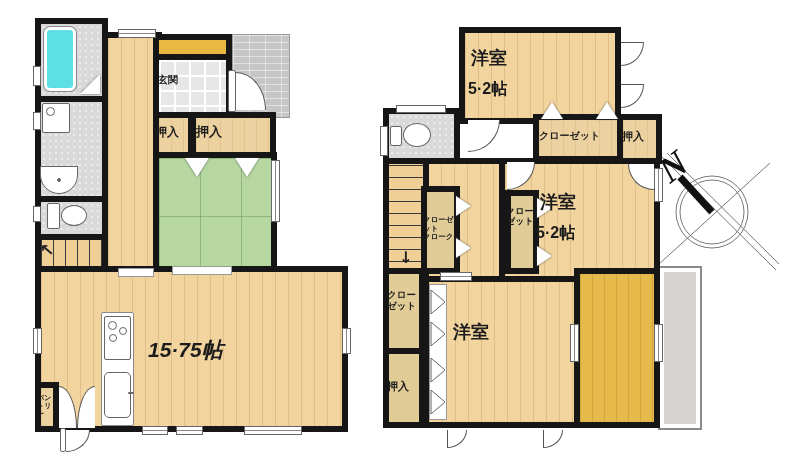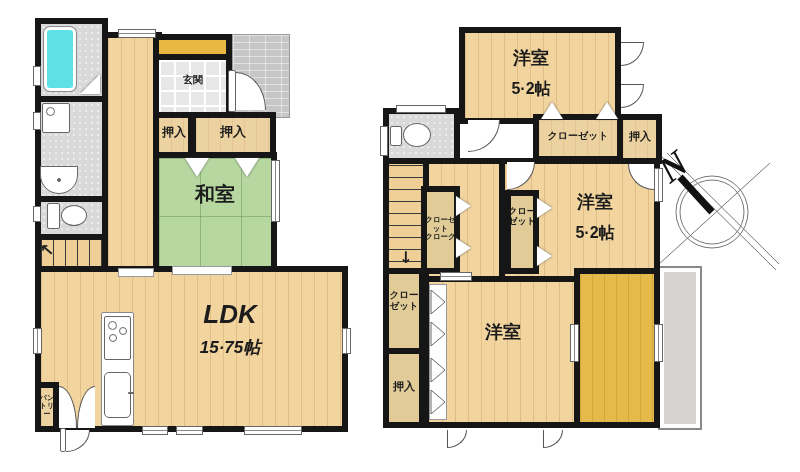--- a/index.html
+++ b/index.html
@@ -21,21 +21,21 @@
   .win-h{position:absolute;box-sizing:border-box;border:1px solid #666;z-index:30;
          background:linear-gradient(to bottom,#fff 0 42%,#888 42% 58%,#fff 58% 100%);}
   .win-v{position:absolute;box-sizing:border-box;border:1px solid #666;z-index:30;
          background:linear-gradient(to right,#fff 0 42%,#888 42% 58%,#fff 58% 100%);}
   .fixture{position:absolute;background:#fff;border:1.5px solid #666;box-sizing:border-box;z-index:20;border-radius:2px;}
   .arc{position:absolute;background:#fff;box-sizing:border-box;z-index:25;}
   .tri{position:absolute;width:0;height:0;z-index:22;filter:drop-shadow(0 0 1px rgba(60,60,60,.8));}
   .tri-down{border-left:12px solid transparent;border-right:12px solid transparent;border-top:19px solid #fff;}
   .tri-up{border-left:11px solid transparent;border-right:11px solid transparent;border-bottom:17px solid #fff;}
   .tri-right{border-top:10px solid transparent;border-bottom:10px solid transparent;border-left:15px solid #fff;}
-  .lbl{position:absolute;color:#1c1c1c;font-weight:bold;text-align:center;z-index:40;line-height:1.15;}
+  .lbl{position:absolute;color:#1c1c1c;font-weight:bold;z-index:40;line-height:1.15;}
   .it{font-style:italic;}
   .arrow{position:absolute;color:#222;font-weight:bold;z-index:35;font-family:"DejaVu Sans",sans-serif;}
 </style>
 </head>
 <body>
 
 <div id="plan">
 
   <div class="thin porchbg" style="left:232px;top:34px;width:58px;height:84px;border:1px solid #999;"></div>
 
@@ -156,23 +156,21 @@
       <line x1="17" y1="13" x2="129" y2="124"></line>
       <line x1="8" y1="125" x2="120" y2="23"></line>
     </g>
     <polygon points="27.4,39.4 32.6,34.6 64.6,69.6 59.4,74.4" fill="#111"></polygon>
     <text x="14" y="42" transform="rotate(-38 20 34)" font-size="36" font-style="italic" font-family="Liberation Serif, serif" font-weight="bold" fill="#111">N</text>
   </svg>
 
   <div class="lbl" style="left:158px;top:74px;width:70px;font-size:10px;">玄関</div>
   <div class="lbl" style="left:155px;top:126px;width:38px;font-size:12px;">押入</div>
   <div class="lbl" style="left:196px;top:125px;width:74px;font-size:13px;">押入</div>
-  <div class="lbl" style="left:155px;top:183px;width:120px;font-size:20px;">和室</div>
-  <div class="lbl it" style="left:155px;top:300px;width:150px;font-size:26px;">LDK</div>
-  <div class="lbl it" style="left:148px;top:338px;width:164px;font-size:17px;">15·75帖</div>
+  <div class="lbl it" style="left:148px;top:338px;width:164px;font-size:21px;">15·75帖</div>
   <div class="lbl" style="left:37px;top:394px;width:20px;font-size:7px;">
     <span>パン</span><br>
     <span>トリー</span>
   </div>
 
   <div class="lbl" style="left:471px;top:48px;width:120px;font-size:18px;">洋室</div>
   <div class="lbl" style="left:468px;top:80px;width:126px;font-size:16px;">5·2帖</div>
   <div class="lbl" style="left:539px;top:130px;width:78px;font-size:10px;">クローゼット</div>
   <div class="lbl" style="left:622px;top:130px;width:36px;font-size:11px;">押入</div>
   <div class="lbl" style="left:540px;top:192px;width:110px;font-size:18px;">洋室</div>

